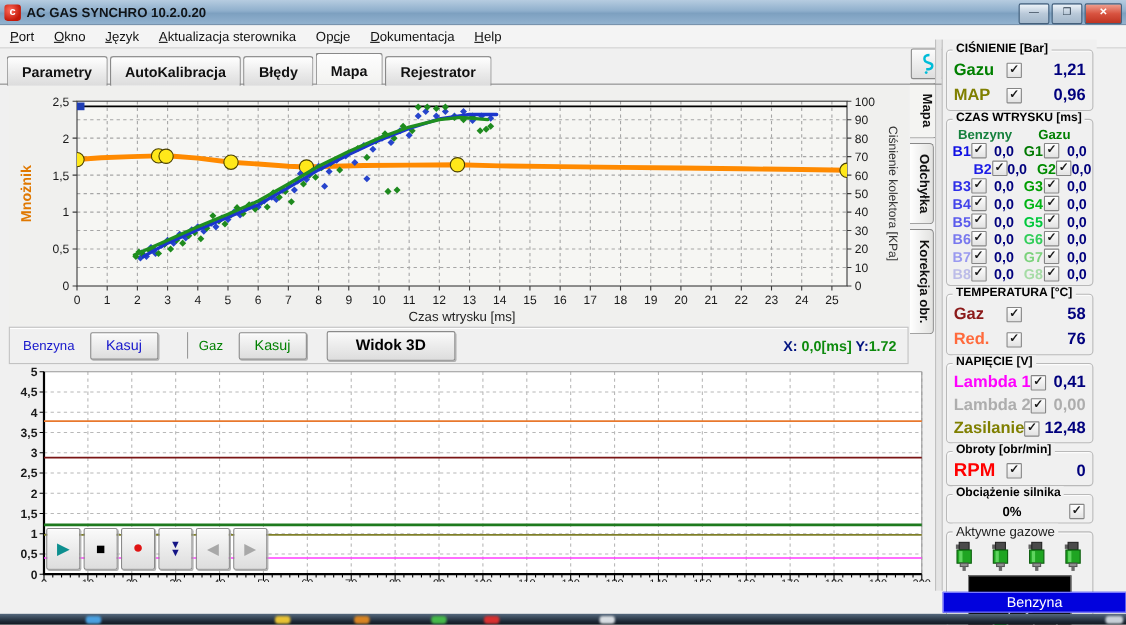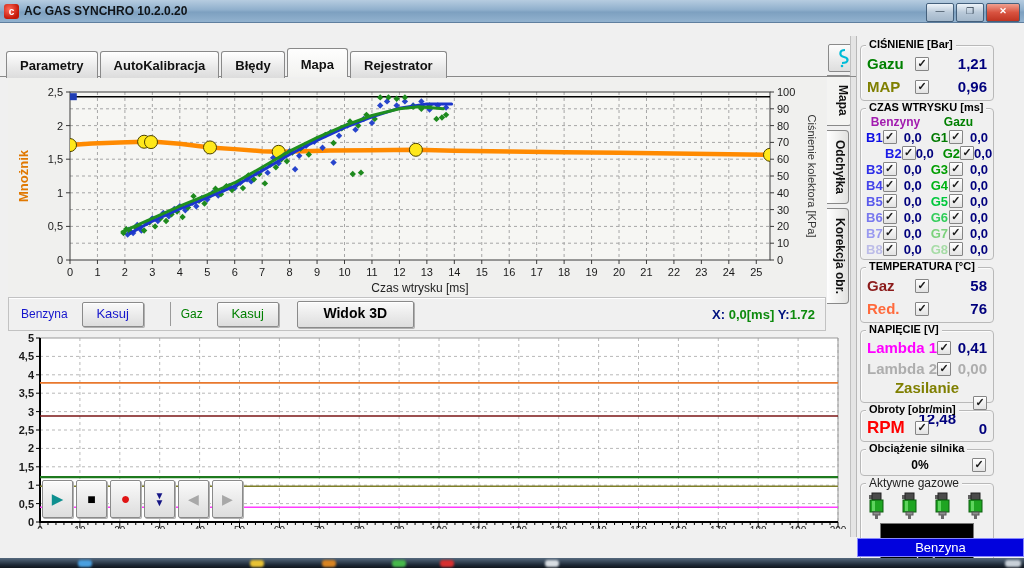--- a/index.html
+++ b/index.html
@@ -108,20 +108,29 @@
   <div class="titlebar">
     <div class="logo">c</div>
     <div class="title">AC GAS SYNCHRO  10.2.0.20</div>
     <div class="winbtns" id="winbtns">
         <div class="wbtn">—</div>
         <div class="wbtn">❐</div>
         <div class="wbtn close">✕</div>
       </div>
   </div>
 
+  <div class="menubar" id="menubar">
+      <div class="mitem"><u>P</u>ort</div>
+      <div class="mitem"><u>O</u>kno</div>
+      <div class="mitem"><u>J</u>ęzyk</div>
+      <div class="mitem"><u>A</u>ktualizacja sterownika</div>
+      <div class="mitem">Op<u>c</u>je</div>
+      <div class="mitem"><u>D</u>okumentacja</div>
+      <div class="mitem"><u>H</u>elp</div>
+    </div>
 
   <div class="tabbar" id="tabbar">
       <div class="tab">Parametry</div>
       <div class="tab">AutoKalibracja</div>
       <div class="tab">Błędy</div>
       <div class="tab active">Mapa</div>
       <div class="tab">Rejestrator</div>
     </div>
   <div class="tabline"></div>
 
@@ -623,21 +632,21 @@
             <span class="slabel" style="color: rgb(127, 127, 0);">MAP</span>
             <span class="cb scb">✓</span>
             <span class="sval">0,96</span>
           </div>
         </div>
     </div>
 
     <div class="grp">
       <span class="ttl">CZAS WTRYSKU  [ms]</span>
       <div class="inj-head">
-        <span id="col-benzyny" style="color: #a21caf;">Benzyny</span>
+        <span id="col-benzyny" style="color: #15803d;">Benzyny</span>
         <span id="col-gazu" style="color: rgb(0, 128, 0);">Gazu</span>
       </div>
       <div id="injection-rows">
           <div class="inj-row">
             <span class="bl" style="color: rgb(14, 14, 228);">B1</span>
             <span class="cb">✓</span>
             <span class="bv">0,0</span>
             <span class="gl" style="color: rgb(0, 122, 0);">G1</span>
             <span class="cb">✓</span>
             <span class="gv">0,0</span>
@@ -723,21 +732,21 @@
           <div class="srow" style="height: 21px;">
             <span class="slabel" style="color: rgb(255, 0, 255);">Lambda 1</span>
             <span class="cb scb">✓</span>
             <span class="sval">0,41</span>
           </div>
           <div class="srow" style="height: 21px;">
             <span class="slabel" style="color: rgb(173, 173, 173);">Lambda 2</span>
             <span class="cb scb">✓</span>
             <span class="sval" style="color: rgb(173, 173, 173);">0,00</span>
           </div>
-          <div class="srow" style="height: 21px; flex-direction: column;">
+          <div class="srow" style="height: 21px;">
             <span class="slabel" style="color: rgb(127, 127, 0);">Zasilanie</span>
             <span class="cb scb">✓</span>
             <span class="sval">12,48</span>
           </div>
         </div>
     </div>
 
     <div class="grp">
       <span class="ttl">Obroty [obr/min]</span>
       <div id="rpm-row">

